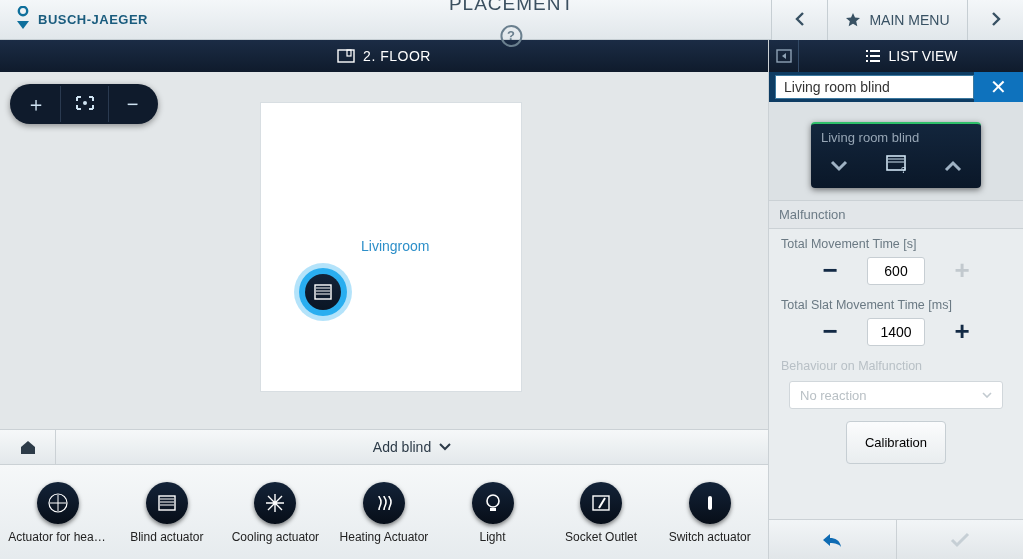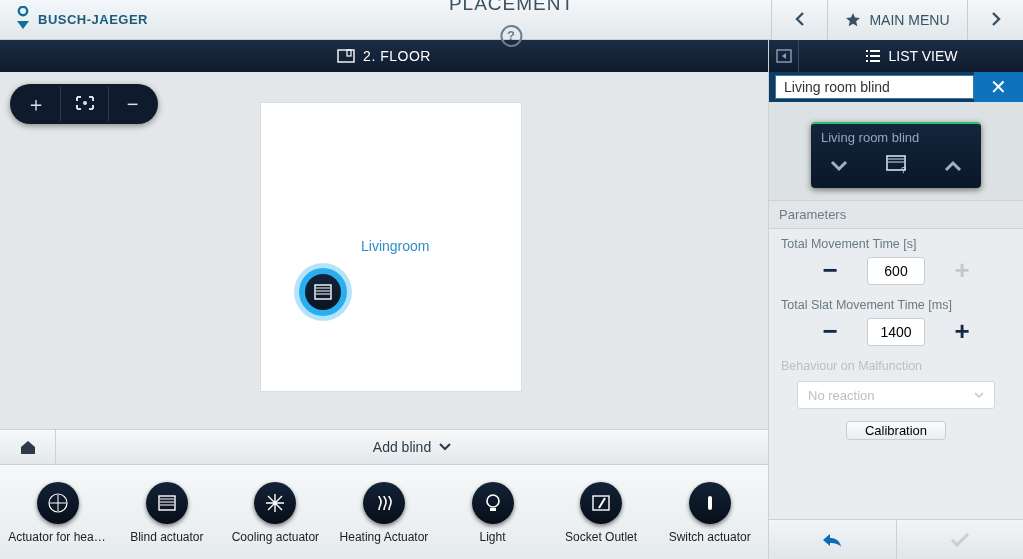--- a/index.html
+++ b/index.html
@@ -162,27 +162,27 @@
   .param.disabled { color:#b8c0c6; }
   .stepper { display:flex; align-items:center; justify-content:center; gap:22px; margin-top:4px;}
   .stepbtn { font-size:26px; font-weight:700; cursor:pointer; width:30px; text-align:center; user-select:none;}
   .stepbtn.dim { color:#c2c9ce; }
   .stepbtn.active { color:#132a45; }
   .stepper input {
     width:58px; height:28px; text-align:center; border:1px solid #c7ced3; border-radius:3px;
     font-size:14px;
   }
   .selectbox {
-    margin:4px 28px 0; height:28px; border:1px solid #d1d7db; background:#fff; border-radius:3px;
+    margin:4px 20px 0; height:28px; border:1px solid #d1d7db; background:#fff; border-radius:3px;
     display:flex; align-items:center; padding:0 10px; color:#b9c0c5; font-size:13px;
     justify-content:space-between;
   }
   .calib-wrap { display:flex; justify-content:center; padding:12px 0 8px;}
   .calib-btn {
-    padding:1px 18px; border:1px solid #c6ced3; background:linear-gradient(#fbfcfd,#e9edef);
+    padding:13px 18px; border:1px solid #c6ced3; background:linear-gradient(#fbfcfd,#e9edef);
     border-radius:4px; cursor:pointer; font-size:13px;
   }
   .right-footer { height:40px; display:flex; border-top:1px solid #cbd1d5; background:linear-gradient(#f2f5f7,#e1e6e9);}
   .right-footer .half { flex:1; display:flex; align-items:center; justify-content:center; font-size:20px; }
   .right-footer .half + .half { border-left:1px solid #cbd1d5; }
   .undo { color:#0e6bb3; cursor:pointer; }
   .confirm { color:#c6cfd5; }
 
 </style>
 </head>
@@ -372,21 +372,21 @@
                 <text x="16" y="19" font-size="9" fill="#cfe3f2">?</text>
               </svg></span>
           <span><svg width="20" height="14" viewBox="0 0 20 14">
                 <path d="M3 11l7-7 7 7" fill="none" stroke="#9fb2c4" stroke-width="3"></path>
               </svg></span>
         </div>
       </div>
     </div>
 
     <div class="params-panel">
-      <div class="params-header">Parameters</div>
+      <div class="params-header">Malfunction</div>
 
       <div class="param">
         <div>Total Movement Time [s]</div>
         <div class="stepper">
           <div class="stepbtn active">−</div>
           <input type="text" value="600" style="">
           <div class="stepbtn dim">+</div>
         </div>
       </div>
 

